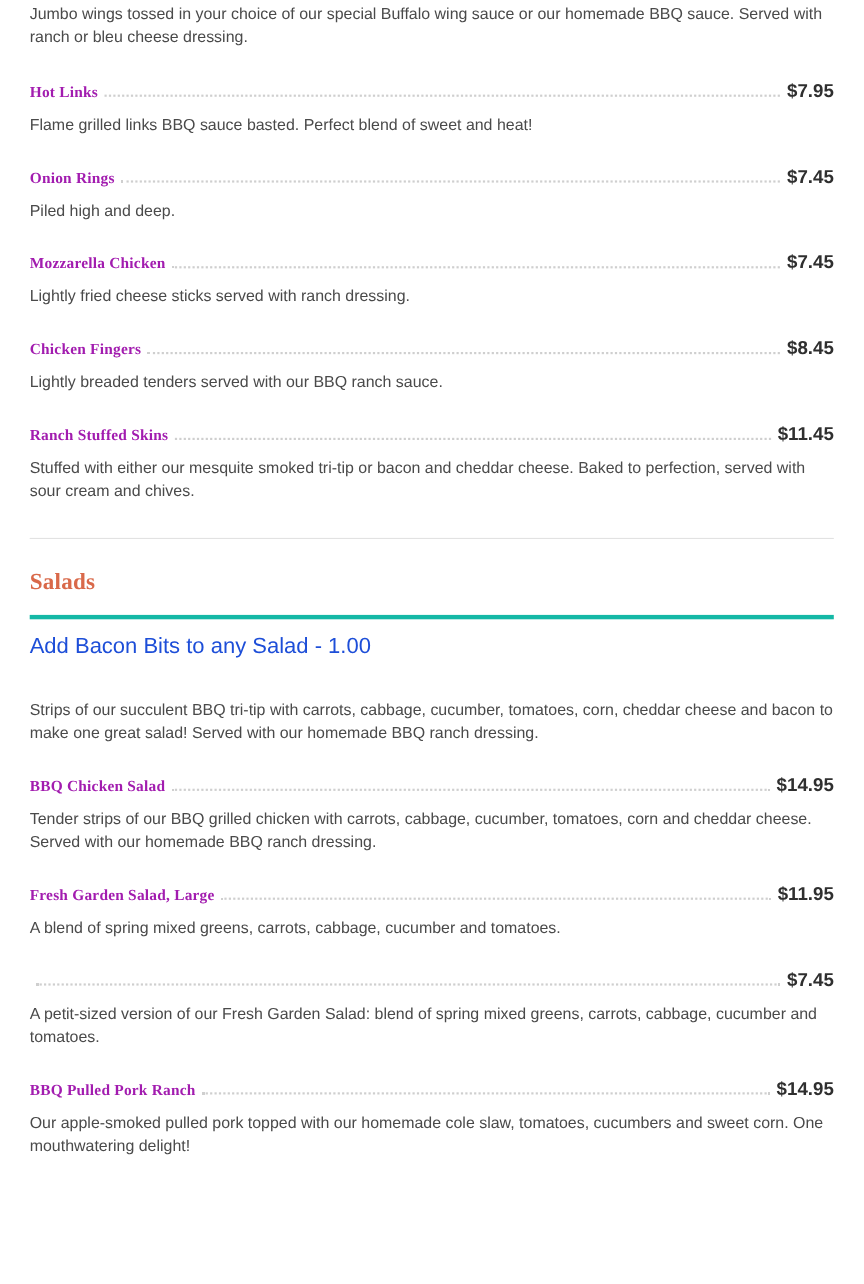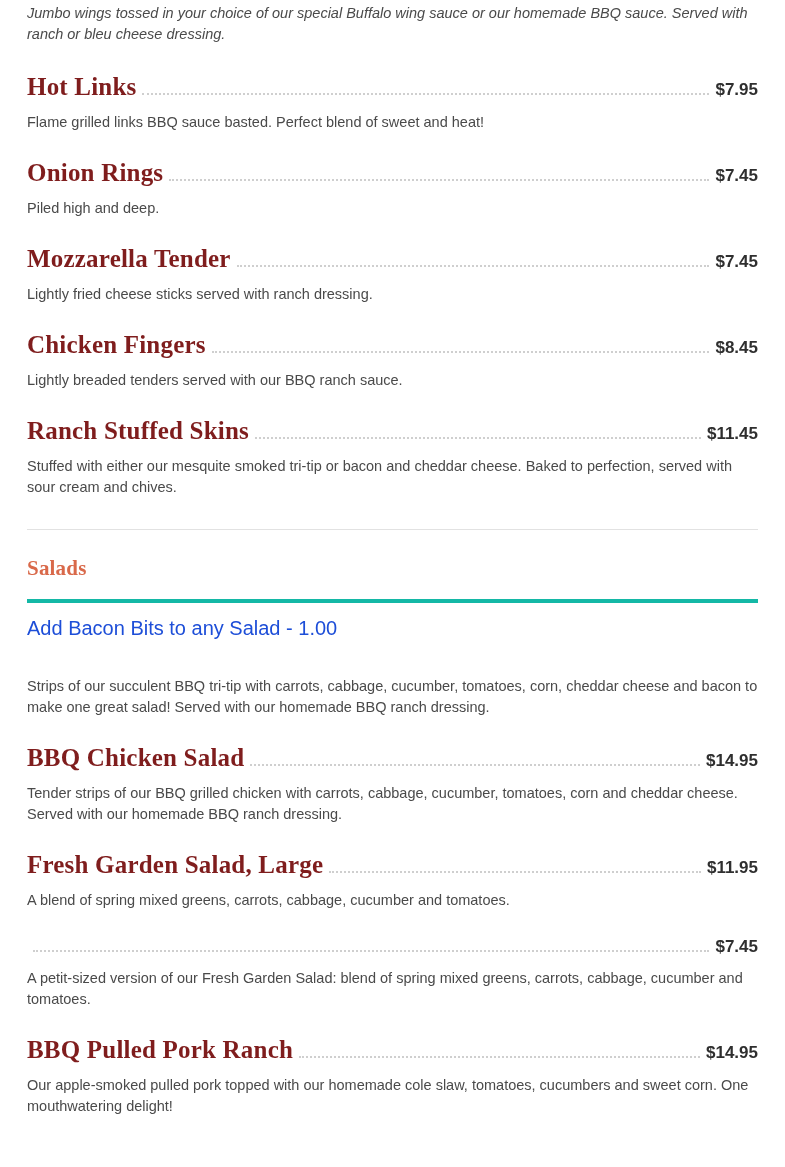--- a/index.html
+++ b/index.html
@@ -20,21 +20,20 @@
     padding: 0 27px;
   }
   
   .lead-desc {
     font-size: 14.5px;
     line-height: 21px;
     color: #4a4a4a;
     margin: 0;
     padding-top: 3px;
     max-width: 730px;
-    font-style: italic;
   }
   
   .section {
     margin-top: 0;
   }
   .section-divider {
     border: 0;
     border-top: 1px solid #e2e2e2;
     margin: 31px 0 0 0;
   }
@@ -60,23 +59,23 @@
   .item.first-item {
     padding-top: 28px;
   }
   .item-head {
     display: flex;
     align-items: baseline;
     width: 100%;
   }
   .item-name {
     font-family: "Liberation Serif", serif;
-    font-size: 25px;
+    font-size: 14px;
     font-weight: bold;
-    color: #7f1d1d;
+    color: #a21caf;
     letter-spacing: 0.2px;
     white-space: nowrap;
   }
   .dots {
     flex: 1 1 auto;
     height: 1px;
     margin: 0 6px 5px 6px;
     border-bottom: 2px dotted #cfcfcf;
     min-width: 10px;
   }
@@ -117,21 +116,21 @@
       <div class="item-head">
         <span class="item-name">Onion Rings</span>
         <span class="dots"></span>
         <span class="item-price">$7.45</span>
       </div>
       <div class="item-desc">Piled high and deep.</div>
     </div>
 
     <div class="item">
       <div class="item-head">
-        <span class="item-name">Mozzarella Tender</span>
+        <span class="item-name">Mozzarella Chicken</span>
         <span class="dots"></span>
         <span class="item-price">$7.45</span>
       </div>
       <div class="item-desc">Lightly fried cheese sticks served with ranch dressing.</div>
     </div>
 
     <div class="item">
       <div class="item-head">
         <span class="item-name">Chicken Fingers</span>
         <span class="dots"></span>

